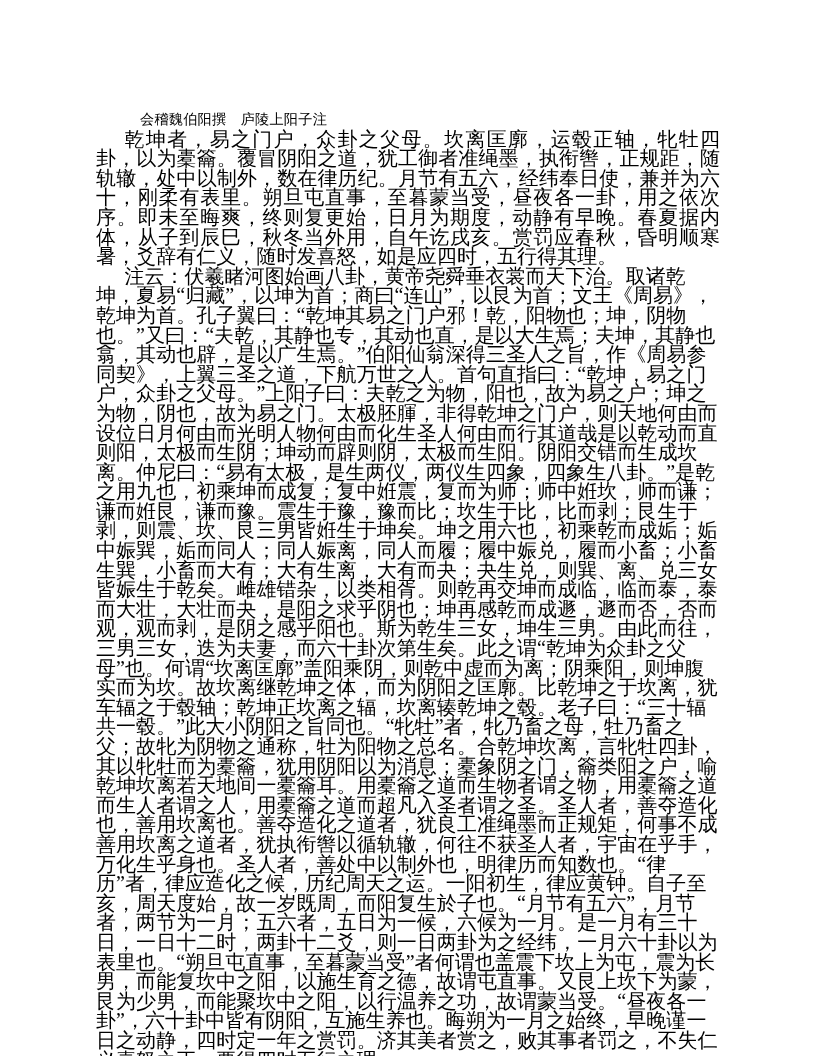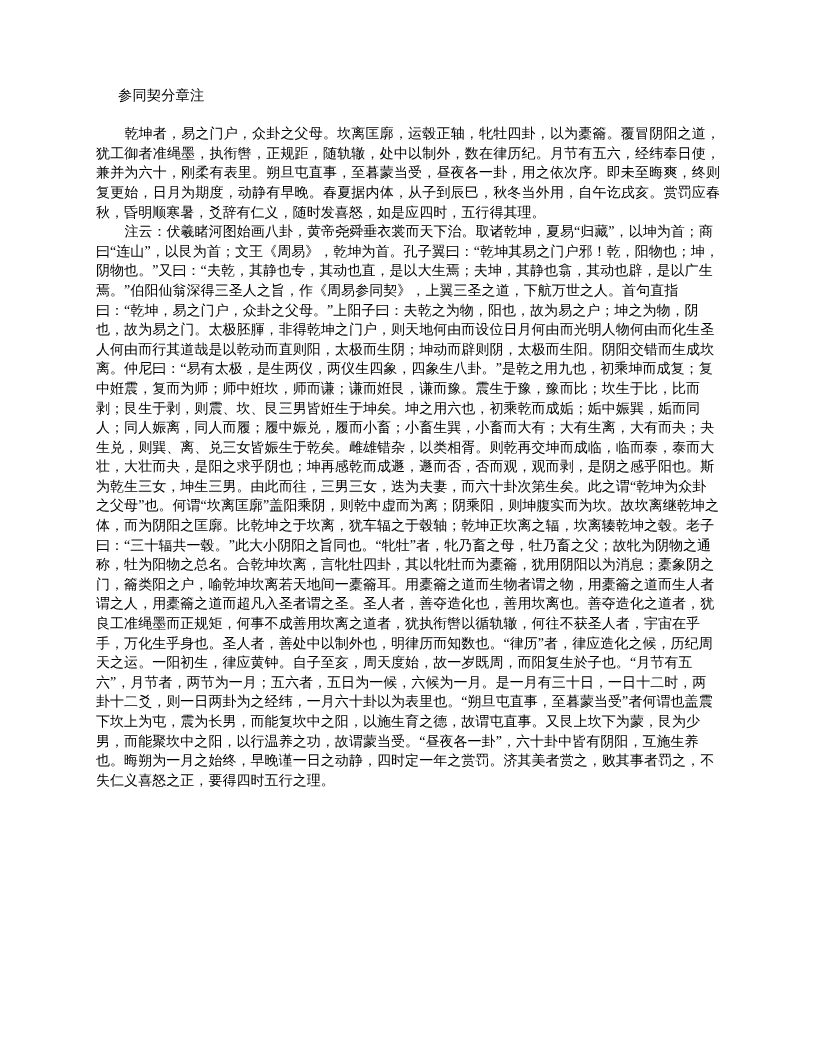--- a/index.html
+++ b/index.html
@@ -39,44 +39,44 @@
   .byline,
   .volume,
   .chapter-heading {
     font-size: 14.2px;
     line-height: 19.6px;
     margin: 0 0 0 44px;
     letter-spacing: 0.2px;
     white-space: nowrap;
   }
   p.body-par {
-    font-size: 14px;
+    font-size: 20px;
     line-height: 19.6px;
     margin: 0;
     text-indent: 28.4px;
     text-align: justify;
     text-justify: inter-character;
     letter-spacing: 0.05px;
     word-break: break-all;
     hyphens: none;
   }
   p.body-par:last-child {
     text-align: left;
   }
 </style>
 </head>
 <body>
 
 <div class="page">
   <div class="content">
 
-    <div class="doc-title">参同契分章注</div>
 
     <div class="gap-after-title"></div>
 
+    <div class="byline">会稽魏伯阳撰　庐陵上阳子注</div>
 
 
 
     <p class="body-par">乾坤者，易之门户，众卦之父母。坎离匡廓，运毂正轴，牝牡四卦，以为橐籥。覆冒阴阳之道，犹工御者准绳墨，执衔辔，正规距，随轨辙，处中以制外，数在律历纪。月节有五六，经纬奉日使，兼并为六十，刚柔有表里。朔旦屯直事，至暮蒙当受，昼夜各一卦，用之依次序。即未至晦爽，终则复更始，日月为期度，动静有早晚。春夏据内体，从子到辰巳，秋冬当外用，自午讫戌亥。赏罚应春秋，昏明顺寒暑，爻辞有仁义，随时发喜怒，如是应四时，五行得其理。</p>
 
     <p class="body-par">注云：伏羲睹河图始画八卦，黄帝尧舜垂衣裳而天下治。取诸乾坤，夏易“归藏”，以坤为首；商曰“连山”，以艮为首；文王《周易》，乾坤为首。孔子翼曰：“乾坤其易之门户邪！乾，阳物也；坤，阴物也。”又曰：“夫乾，其静也专，其动也直，是以大生焉；夫坤，其静也翕，其动也辟，是以广生焉。”伯阳仙翁深得三圣人之旨，作《周易参同契》，上翼三圣之道，下航万世之人。首句直指曰：“乾坤，易之门户，众卦之父母。”上阳子曰：夫乾之为物，阳也，故为易之户；坤之为物，阴也，故为易之门。太极胚腪，非得乾坤之门户，则天地何由而设位日月何由而光明人物何由而化生圣人何由而行其道哉是以乾动而直则阳，太极而生阴；坤动而辟则阴，太极而生阳。阴阳交错而生成坎离。仲尼曰：“易有太极，是生两仪，两仪生四象，四象生八卦。”是乾之用九也，初乘坤而成复；复中姙震，复而为师；师中姙坎，师而谦；谦而姙艮，谦而豫。震生于豫，豫而比；坎生于比，比而剥；艮生于剥，则震、坎、艮三男皆姙生于坤矣。坤之用六也，初乘乾而成姤；姤中娠巽，姤而同人；同人娠离，同人而履；履中娠兑，履而小畜；小畜生巽，小畜而大有；大有生离，大有而夬；夬生兑，则巽、离、兑三女皆娠生于乾矣。雌雄错杂，以类相胥。则乾再交坤而成临，临而泰，泰而大壮，大壮而夬，是阳之求乎阴也；坤再感乾而成遯，遯而否，否而观，观而剥，是阴之感乎阳也。斯为乾生三女，坤生三男。由此而往，三男三女，迭为夫妻，而六十卦次第生矣。此之谓“乾坤为众卦之父母”也。何谓“坎离匡廓”盖阳乘阴，则乾中虚而为离；阴乘阳，则坤腹实而为坎。故坎离继乾坤之体，而为阴阳之匡廓。比乾坤之于坎离，犹车辐之于毂轴；乾坤正坎离之辐，坎离辏乾坤之毂。老子曰：“三十辐共一毂。”此大小阴阳之旨同也。“牝牡”者，牝乃畜之母，牡乃畜之父；故牝为阴物之通称，牡为阳物之总名。合乾坤坎离，言牝牡四卦，其以牝牡而为橐籥，犹用阴阳以为消息；橐象阴之门，籥类阳之户，喻乾坤坎离若天地间一橐籥耳。用橐籥之道而生物者谓之物，用橐籥之道而生人者谓之人，用橐籥之道而超凡入圣者谓之圣。圣人者，善夺造化也，善用坎离也。善夺造化之道者，犹良工准绳墨而正规矩，何事不成善用坎离之道者，犹执衔辔以循轨辙，何往不获圣人者，宇宙在乎手，万化生乎身也。圣人者，善处中以制外也，明律历而知数也。“律历”者，律应造化之候，历纪周天之运。一阳初生，律应黄钟。自子至亥，周天度始，故一岁既周，而阳复生於子也。“月节有五六”，月节者，两节为一月；五六者，五日为一候，六候为一月。是一月有三十日，一日十二时，两卦十二爻，则一日两卦为之经纬，一月六十卦以为表里也。“朔旦屯直事，至暮蒙当受”者何谓也盖震下坎上为屯，震为长男，而能复坎中之阳，以施生育之德，故谓屯直事。又艮上坎下为蒙，艮为少男，而能聚坎中之阳，以行温养之功，故谓蒙当受。“昼夜各一卦”，六十卦中皆有阴阳，互施生养也。晦朔为一月之始终，早晚谨一日之动静，四时定一年之赏罚。济其美者赏之，败其事者罚之，不失仁义喜怒之正，要得四时五行之理。</p>
 
 
   </div>
 </div>

